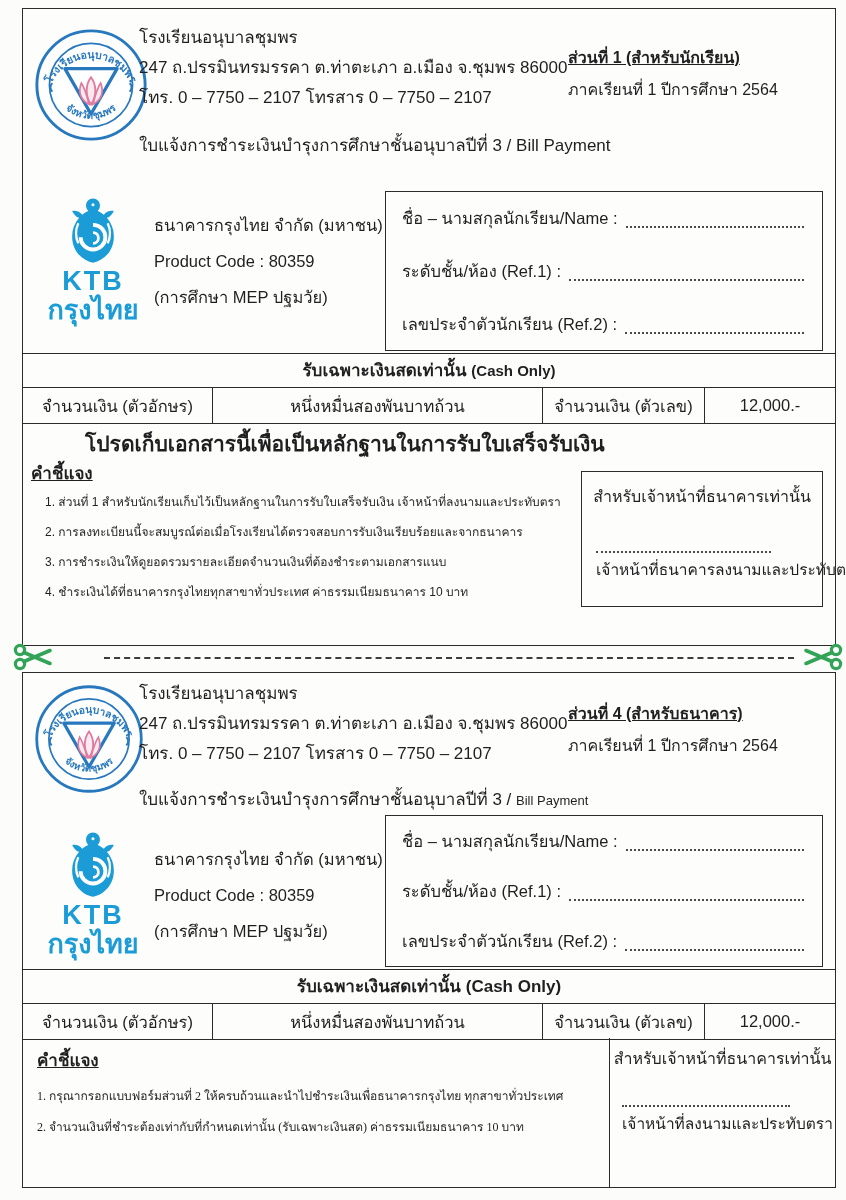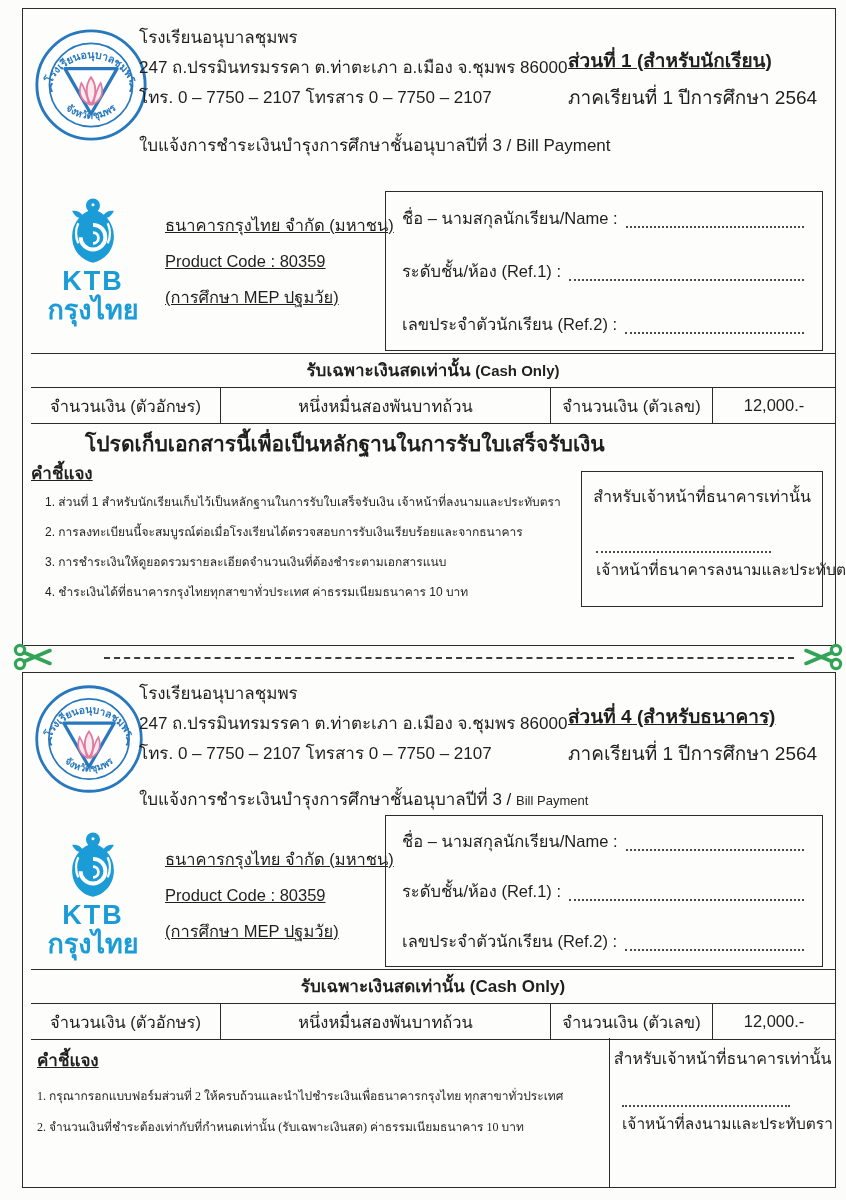--- a/index.html
+++ b/index.html
@@ -4,38 +4,38 @@
 <style>
   html,body{margin:0;padding:0;background:#e8e8e6;}
   .page{position:relative;width:846px;height:1200px;background:#fcfcfa;overflow:hidden;
         font-family:"Liberation Sans","DejaVu Sans",sans-serif;color:#1f1f1f;}
   .part{position:absolute;left:22px;width:814px;border:1.6px solid #2b2b2b;background:#fdfdfc;box-sizing:border-box;}
   #part1{top:8px;height:638px;}
   #part2{top:672px;height:516px;}
 
   .seal{position:absolute;}
   .school-block{position:absolute;font-size:17px;line-height:30px;white-space:nowrap;}
-  .section-head{position:absolute;font-size:19px;white-space:nowrap;}
+  .section-head{position:absolute;font-size:16px;white-space:nowrap;}
   .section-head .s-title{font-weight:bold;text-decoration:underline;}
   .section-head .s-term{margin-top:7px;font-weight:normal;}
   .doc-title{position:absolute;font-size:17px;white-space:nowrap;}
   .doc-title .latin-sm{font-size:13px;}
 
   .bank-block{position:absolute;display:flex;align-items:flex-start;}
   .ktb-col{width:104px;display:flex;flex-direction:column;align-items:center;color:#1b9cd6;}
   .ktb-acronym{font-weight:bold;font-size:27px;letter-spacing:2px;line-height:28px;margin-top:2px;}
   .ktb-thai{font-weight:bold;font-size:27px;line-height:30px;}
-  .bank-lines{margin-left:20px;padding-top:10px;font-size:16.5px;line-height:36px;white-space:nowrap;text-decoration:underline;}
+  .bank-lines{margin-left:9px;padding-top:10px;font-size:16.5px;line-height:36px;white-space:nowrap;}
 
   .fields-box{position:absolute;border:1.6px solid #2b2b2b;box-sizing:border-box;
               display:flex;flex-direction:column;justify-content:space-around;padding:0 16px;}
   .field-row{display:flex;align-items:flex-end;font-size:16.5px;white-space:nowrap;}
   .fill-line{flex:1;margin:0 2px 3px 8px;border-bottom:2.2px dotted #4a4a4a;height:14px;}
 
-  .pay-table{position:absolute;left:8px;right:0;}
+  .pay-table{position:absolute;left:0;right:0;}
   .pt-header{height:33px;line-height:33px;border-top:1.6px solid #2b2b2b;border-bottom:1.6px solid #2b2b2b;
              text-align:center;font-weight:bold;font-size:17px;}
   .pt-header .latin{font-size:15px;}
   .pt-row{display:flex;height:35px;border-bottom:1.6px solid #2b2b2b;font-size:16.5px;}
   .pt-cell{display:flex;align-items:center;justify-content:center;box-sizing:border-box;}
   .pt-c1{width:190px;border-right:1.6px solid #2b2b2b;}
   .pt-c2{width:330px;border-right:1.6px solid #2b2b2b;}
   .pt-c3{width:162px;border-right:1.6px solid #2b2b2b;}
   .pt-c4{flex:1;}
 

